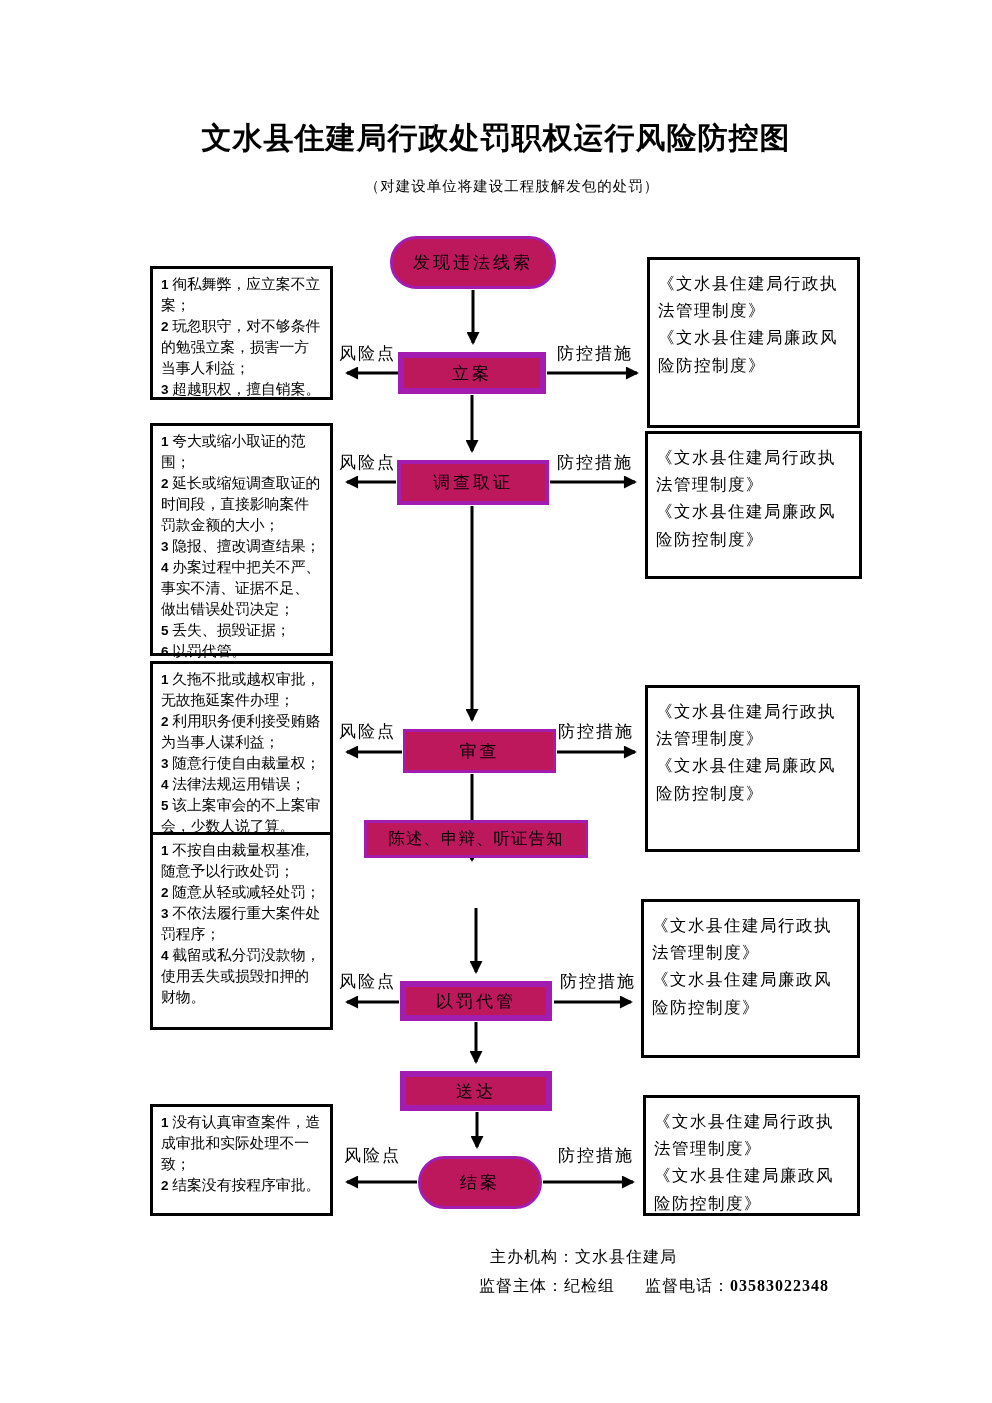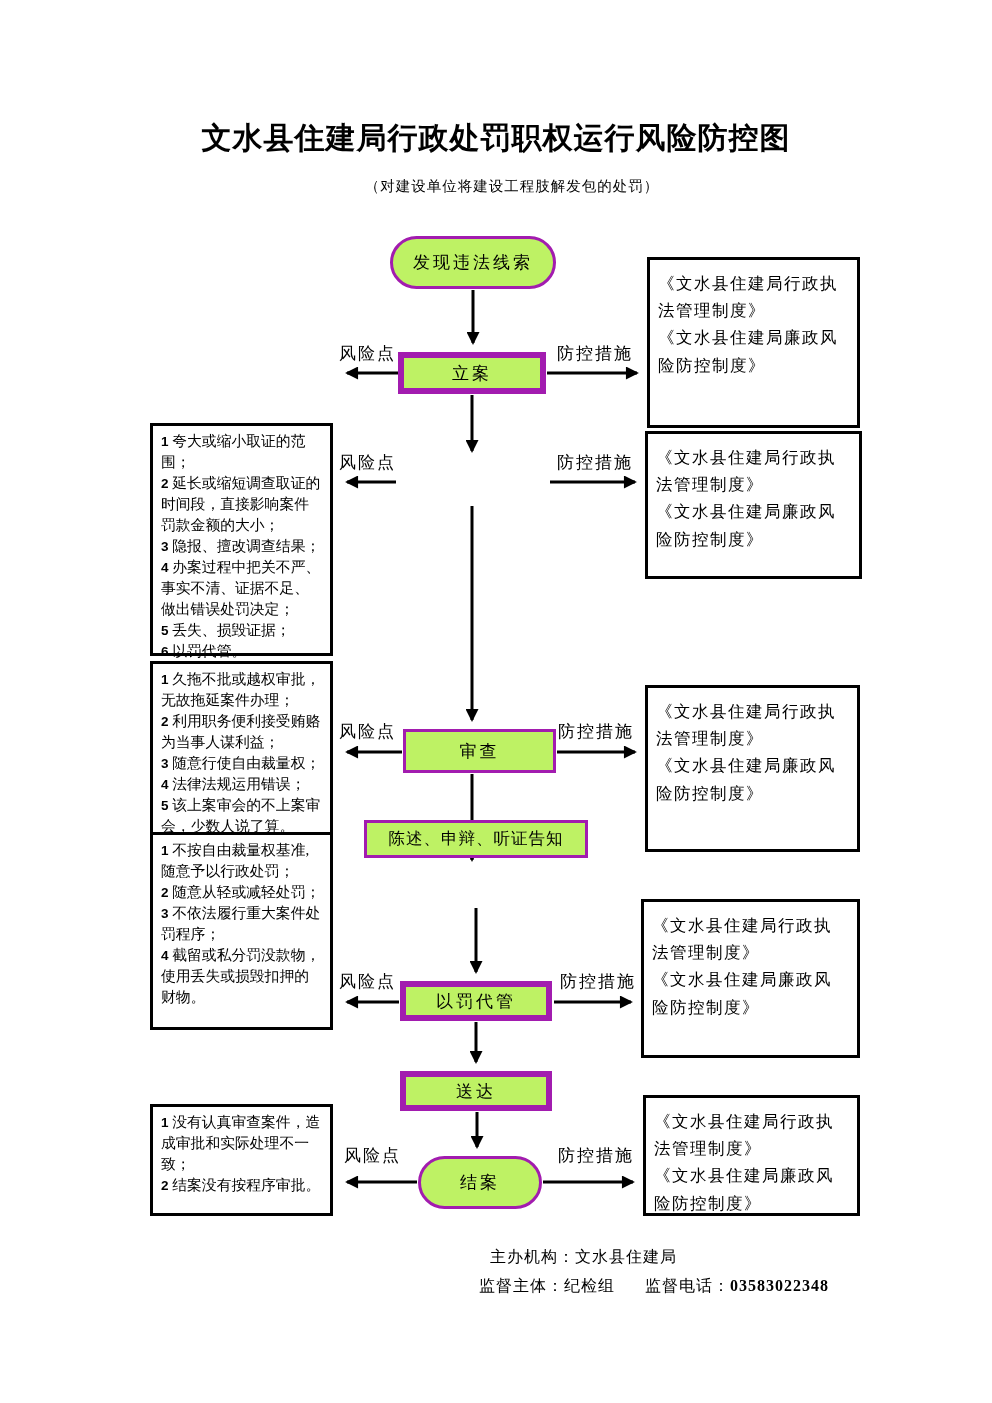--- a/index.html
+++ b/index.html
@@ -10,21 +10,21 @@
   .title{
     position:absolute;left:0;top:118px;width:100%;text-align:center;
     font-family:"Liberation Sans","DejaVu Sans",sans-serif;
     font-size:30px;font-weight:bold;letter-spacing:1px;
   }
   .subtitle{
     position:absolute;left:0;top:177px;width:100%;text-align:center;
     font-size:14.5px;letter-spacing:1px;padding-left:16px;
   }
   .node{
-    position:absolute;box-sizing:border-box;border:6px solid #a21caf;background:#bef264;
+    position:absolute;box-sizing:border-box;border:6px solid #a21caf;background:#be185d;
     display:flex;align-items:center;justify-content:center;
     font-size:17px;letter-spacing:3px;text-align:center;z-index:2;
   }
   .oval{border-radius:28px;border-width:3px;}
   .b3{border-width:3px;}
   .b4{border-width:4px;}
   .sidebox{
     position:absolute;box-sizing:border-box;background:#fff;z-index:2;
   }
   .riskbox{border:3px solid #000;padding:5px 8px;font-size:14.8px;line-height:21px;}
@@ -70,31 +70,37 @@
     <path d="M399,1002 L347,1002" marker-end="url(#ah)"></path>
     <path d="M554,1002 L631,1002" marker-end="url(#ah)"></path>
     <path d="M417,1182 L347,1182" marker-end="url(#ah)"></path>
     <path d="M543,1182 L633,1182" marker-end="url(#ah)"></path>
   </svg>
 
   <div class="node oval" style="left:390px;top:236px;width:166px;height:53px;">发现违法线索</div>
 
   <div class="node" style="left:398px;top:352px;width:148px;height:42px;">立案</div>
 
+  <div class="node b4" style="left:397px;top:460px;width:152px;height:45px;">调查取证</div>
 
   <div class="node b3" style="left:403px;top:729px;width:153px;height:44px;">审查</div>
 
   <div class="node b3" style="left:364px;top:820px;width:224px;height:38px;font-size:16.5px;letter-spacing:1px;">陈述、申辩、听证告知</div>
 
   <div class="node" style="left:400px;top:981px;width:152px;height:40px;">以罚代管</div>
 
   <div class="node" style="left:400px;top:1071px;width:152px;height:40px;">送达</div>
 
   <div class="node oval b3" style="left:418px;top:1156px;width:124px;height:53px;">结案</div>
 
+  <div class="sidebox riskbox" style="left:150px;top:266px;width:183px;height:134px;">
+      <div class="risk-item"><b>1 </b>徇私舞弊，应立案不立案；</div>
+      <div class="risk-item"><b>2 </b>玩忽职守，对不够条件的勉强立案，损害一方当事人利益；</div>
+      <div class="risk-item"><b>3 </b>超越职权，擅自销案。</div>
+    </div>
   <div class="sidebox riskbox" style="left:150px;top:423px;width:183px;height:233px;">
       <div class="risk-item"><b>1 </b>夸大或缩小取证的范围；</div>
       <div class="risk-item"><b>2 </b>延长或缩短调查取证的时间段，直接影响案件罚款金额的大小；</div>
       <div class="risk-item"><b>3 </b>隐报、擅改调查结果；</div>
       <div class="risk-item"><b>4 </b>办案过程中把关不严、事实不清、证据不足、做出错误处罚决定；</div>
       <div class="risk-item"><b>5 </b>丢失、损毁证据；</div>
       <div class="risk-item"><b>6 </b>以罚代管。</div>
     </div>
   <div class="sidebox riskbox" style="left:150px;top:661px;width:183px;height:204px;">
       <div class="risk-item"><b>1 </b>久拖不批或越权审批，无故拖延案件办理；</div>

